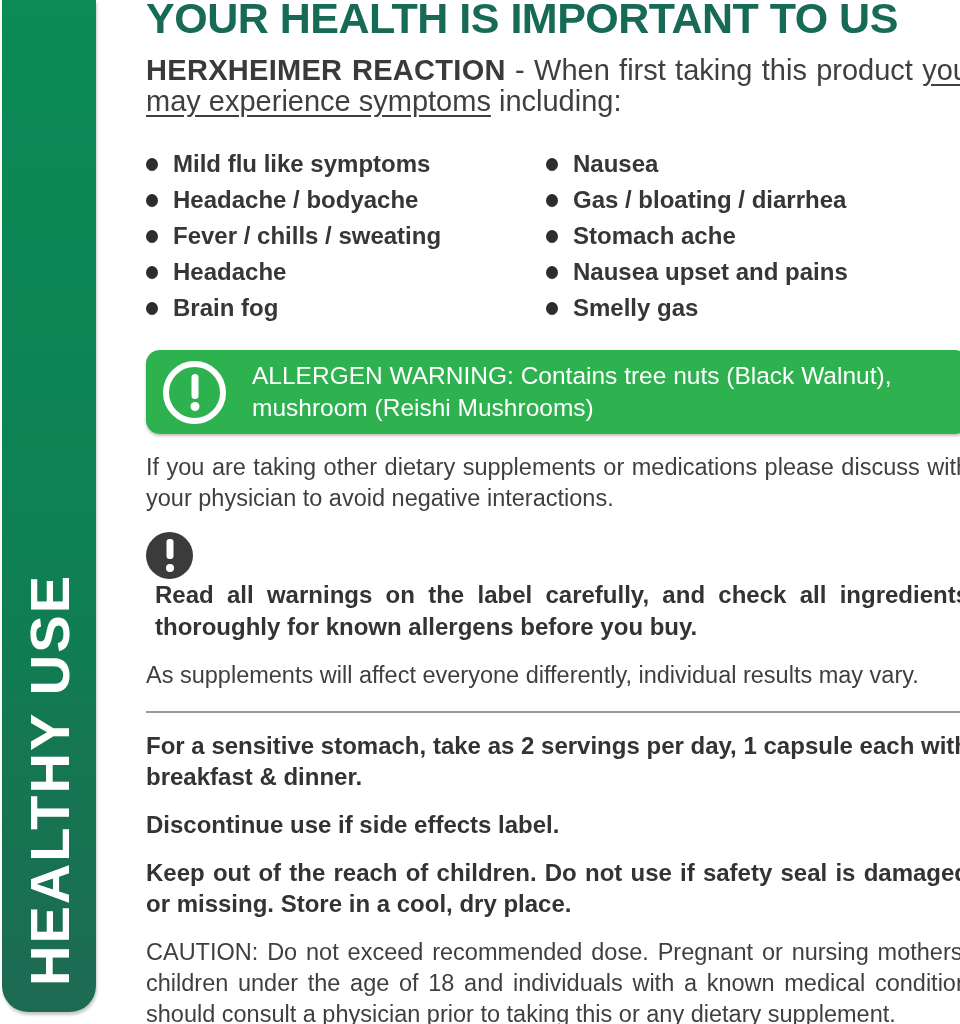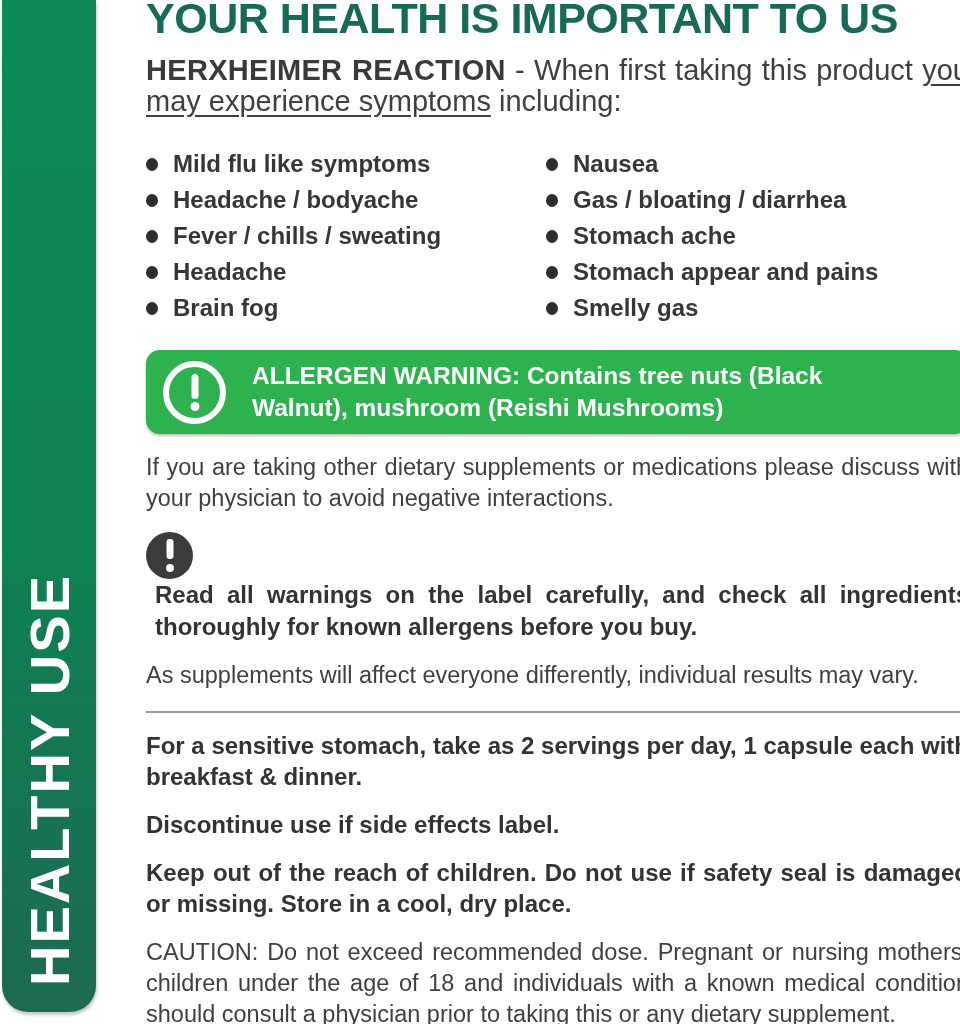--- a/index.html
+++ b/index.html
@@ -105,21 +105,21 @@
     position: absolute; left: 50%; bottom: 7px;
     transform: translateX(-50%);
     width: 9px; height: 9px;
     border-radius: 50%;
     background: #ffffff;
   }
   .allergen-text {
     margin: 0 10px 0 26px;
     max-width: 655px;
     color: #ffffff;
-    font-weight: 700;
+    font-weight: 400;
     font-size: 24.5px;
     line-height: 32px;
   }
 
   
   .body-text {
     font-size: 23.5px;
     line-height: 31px;
     color: #3f3f3f;
     text-align: justify;
@@ -217,21 +217,21 @@
       <li>
           <span class="dot"></span>
           <span>Gas / bloating / diarrhea</span>
         </li>
       <li>
           <span class="dot"></span>
           <span>Stomach ache</span>
         </li>
       <li>
           <span class="dot"></span>
-          <span>Stomach appear and pains</span>
+          <span>Nausea upset and pains</span>
         </li>
       <li>
           <span class="dot"></span>
           <span>Smelly gas</span>
         </li>
     </ul>
   </div>
 
   <div class="allergen">
     <div class="allergen-icon">

